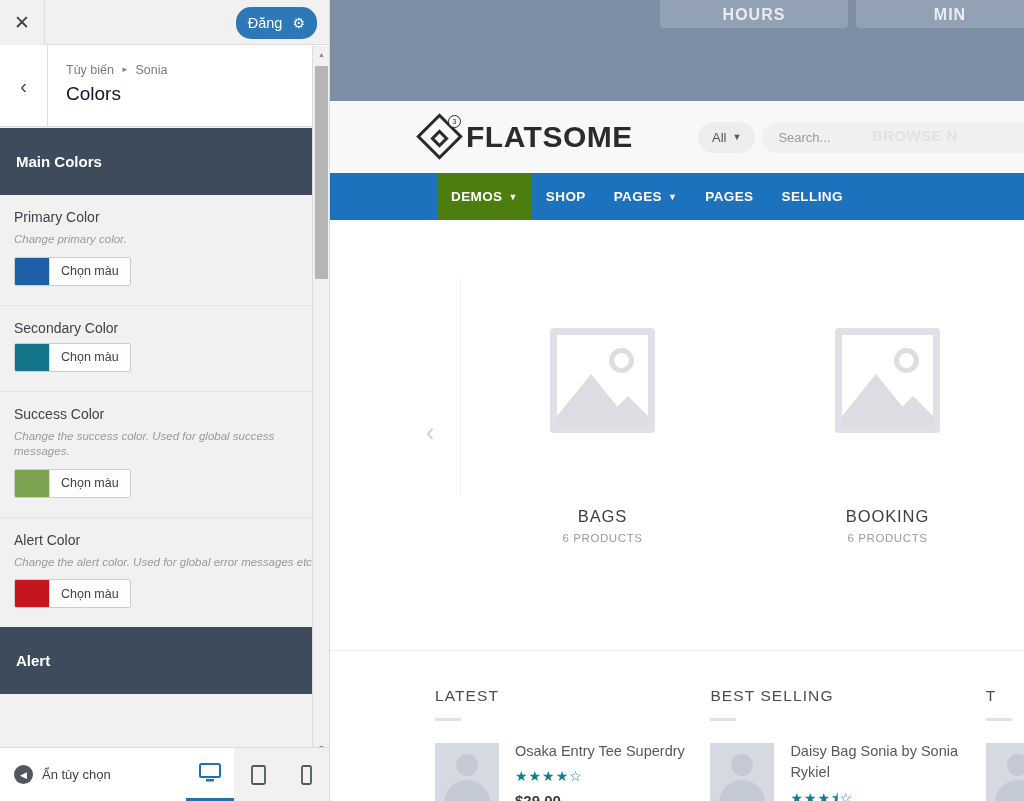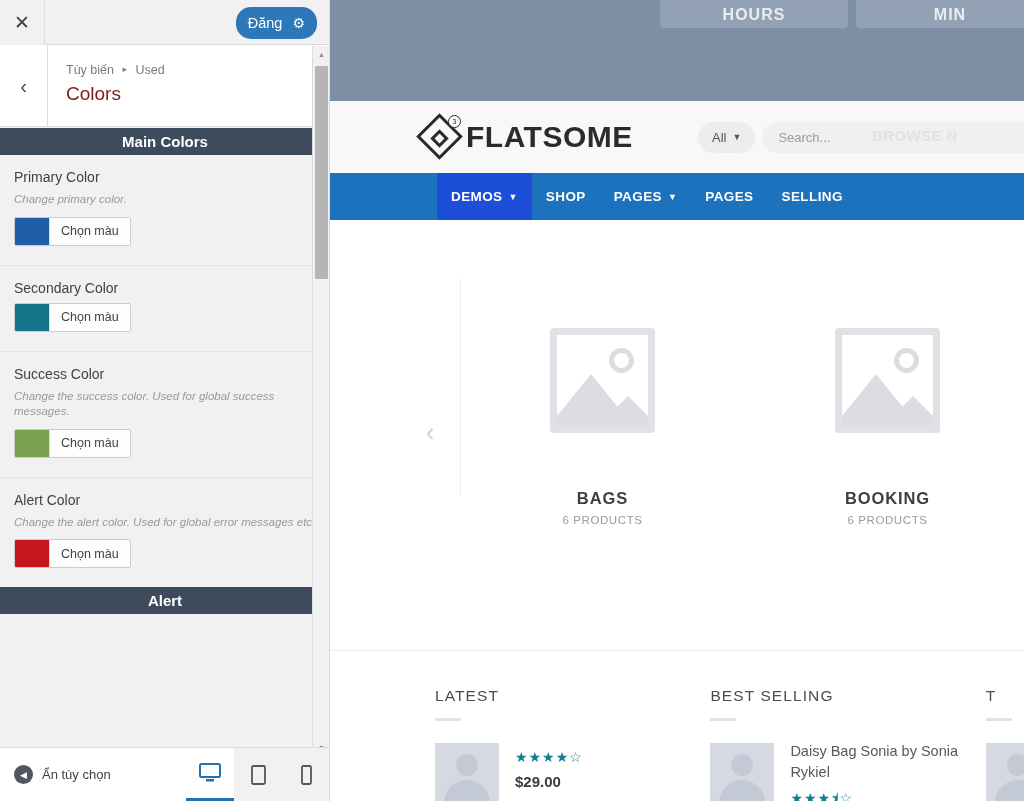--- a/index.html
+++ b/index.html
@@ -47,30 +47,29 @@
     border-right: 1px solid #ddd;
     font-size: 20px; color: #3c434a; cursor: pointer;
   }
   .cz-crumbs {
     position: absolute; left: 66px; top: 18px;
     font-size: 12.5px; color: #787c82;
   }
   .cz-crumbs .sep { margin: 0 5px; font-size: 9px; vertical-align: 2px; }
   .cz-title {
     position: absolute; left: 66px; top: 38px;
-    font-size: 19px; color: #7f1d1d; font-weight: 400;
+    font-size: 19px; color: #0f172a; font-weight: 400;
   }
 
   .cz-scroll { position: absolute; left: 0; top: 128px; width: 330px; height: 578px; }
 
   .sec-head {
     background: #3d4b5c; color: #fff;
-    padding: 5px 16px; font-size: 15px; font-weight: bold;
+    padding: 25px 16px; font-size: 15px; font-weight: bold;
     cursor: pointer;
-    text-align: center;
   }
   .sec-body { background: #f1f1f1; }
   .ctrl { padding: 14px 14px 16px; border-bottom: 1px solid #e3e3e3; }
   .ctrl:last-child { border-bottom: none; }
   .ctrl-label { font-size: 14px; color: #3c434a; margin-bottom: 7px; }
   .ctrl-desc {
     font-size: 11.5px; color: #9a9a9a; font-style: italic;
     line-height: 1.35; margin-bottom: 9px;
   }
   .picker {
@@ -186,21 +185,21 @@
     letter-spacing: 0.4px; white-space: nowrap;
   }
 
   .navbar { height: 47px; background: #1c72bd; display: flex; align-items: stretch; }
   .nav-spacer { width: 107px; }
   .nav-item {
     display: flex; align-items: center; gap: 6px; padding: 0 14px;
     color: #fff; font-size: 13.5px; font-weight: bold; letter-spacing: 0.4px;
     cursor: pointer;
   }
-  .nav-item.active { background: #1d4ed8; }
+  .nav-item.active { background: #4d7c0f; }
   .nav-item .cv { font-size: 9px; font-weight: normal; }
 
   .cat-carousel { position: relative; height: 430px; background: #fff; }
   .car-arrow {
     position: absolute; left: 96px; top: 198px;
     font-size: 25px; color: #cfcfcf; cursor: pointer;
   }
   .car-divider {
     position: absolute; left: 130px; top: 58px; width: 1px; height: 218px;
     background: #f0f0f0;
@@ -222,22 +221,22 @@
     border-left: 42px solid transparent; border-right: 42px solid transparent;
     border-bottom: 52px solid #dcdde3;
   }
   .ph-box .mtn2 {
     position: absolute; right: -10px; bottom: 0;
     width: 0; height: 0;
     border-left: 30px solid transparent; border-right: 30px solid transparent;
     border-bottom: 30px solid #dcdde3;
   }
   .cat-name {
-    margin-top: 56px; font-size: 16.5px; color: #3f3f3f;
-    font-weight: bold; letter-spacing: 0.9px;
+    margin-top: 74px; font-size: 16.5px; color: #3f3f3f;
+    font-weight: normal; letter-spacing: 0.9px;
   }
   .cat-count {
     margin-top: 6px; font-size: 11.5px; color: #9b9b9b; letter-spacing: 0.6px;
   }
 
   .panels {
     position: relative; border-top: 1px solid #ececec;
     display: flex; padding: 36px 0 0 105px; background: #fff; height: 212px;
   }
   .panel { width: 288px; }
@@ -278,21 +277,21 @@
         <span class="lbl">Đăng</span>
         <span class="gear">⚙</span>
       </div>
     </div>
 
     <div class="cz-header">
       <div class="cz-back">‹</div>
       <div class="cz-crumbs">
         <span>Tùy biến</span>
         <span class="sep">▸</span>
-        <span>Used</span>
+        <span>Sonia</span>
       </div>
       <div class="cz-title">Colors</div>
     </div>
 
     <div class="cz-scroll">
 
       <div class="sec-head">Main Colors</div>
 
       <div class="sec-body">
 
@@ -455,20 +454,21 @@
 
       <div class="panel">
         <div class="panel-title">LATEST</div>
         <div class="panel-rule"></div>
         <div class="prod-row">
           <div class="prod-thumb">
             <span class="head"></span>
               <span class="body"></span>
           </div>
           <div>
+            <div class="prod-name">Osaka Entry Tee Superdry</div>
             <div class="stars">★★★★☆</div>
             <div class="prod-price">$29.00</div>
           </div>
         </div>
       </div>
 
       <div class="panel">
         <div class="panel-title">BEST SELLING</div>
         <div class="panel-rule"></div>
         <div class="prod-row">

